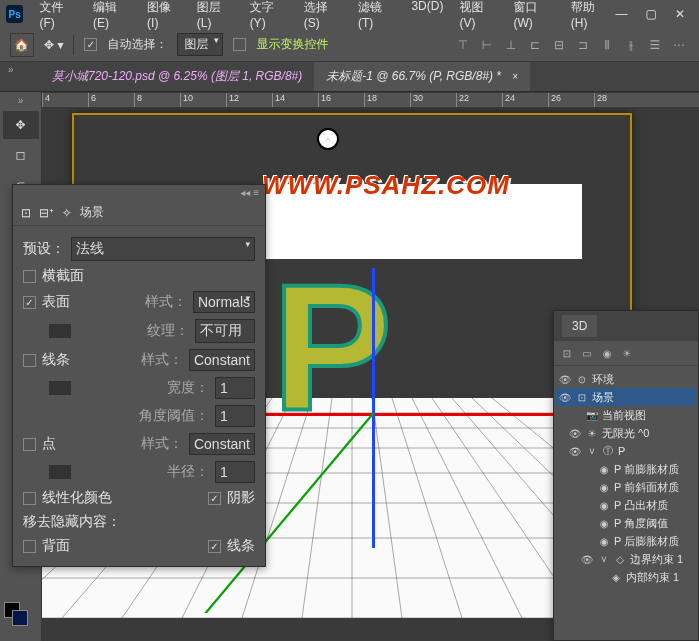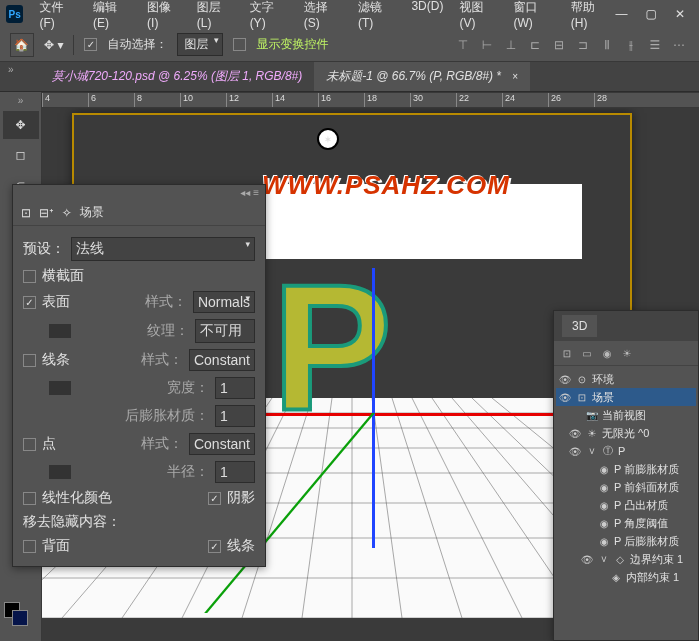--- a/index.html
+++ b/index.html
@@ -232,21 +232,21 @@
     </div>
     <div class="prop-row">
       <span style="width:20px"></span>
       <span class="swatch-box"></span>
       <span style="flex:1"></span>
       <span class="prop-label disabled">宽度：</span>
       <span class="prop-input disabled" style="min-width:40px">1</span>
     </div>
     <div class="prop-row">
       <span style="flex:1"></span>
-      <span class="prop-label disabled">后膨胀材质：</span>
+      <span class="prop-label disabled">角度阈值：</span>
       <span class="prop-input disabled" style="min-width:40px">1</span>
     </div>
     <div class="prop-row">
       <span class="checkbox"></span>
       <span>点</span>
       <span style="flex:1"></span>
       <span class="prop-label disabled">样式：</span>
       <span class="prop-input disabled">Constant</span>
     </div>
     <div class="prop-row">

